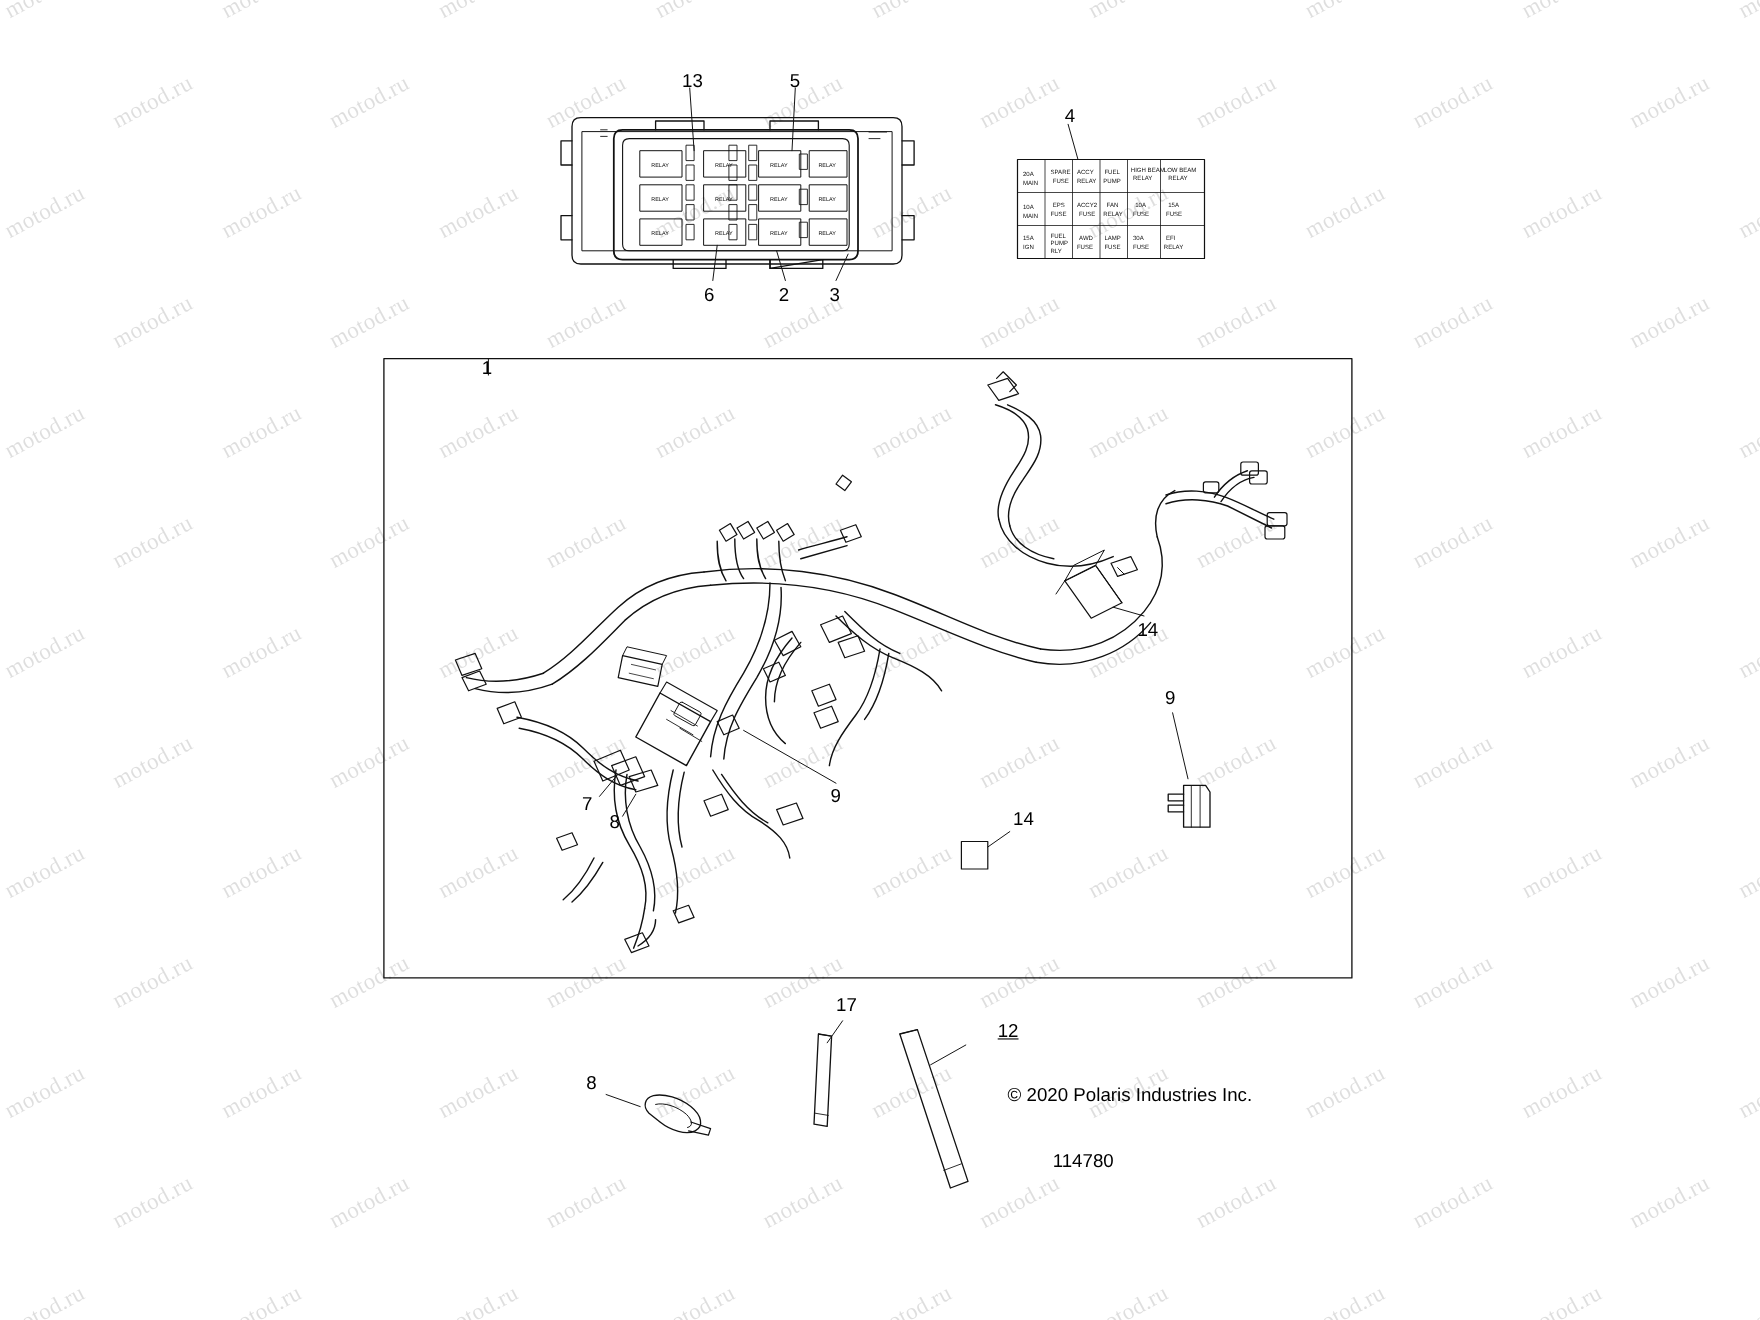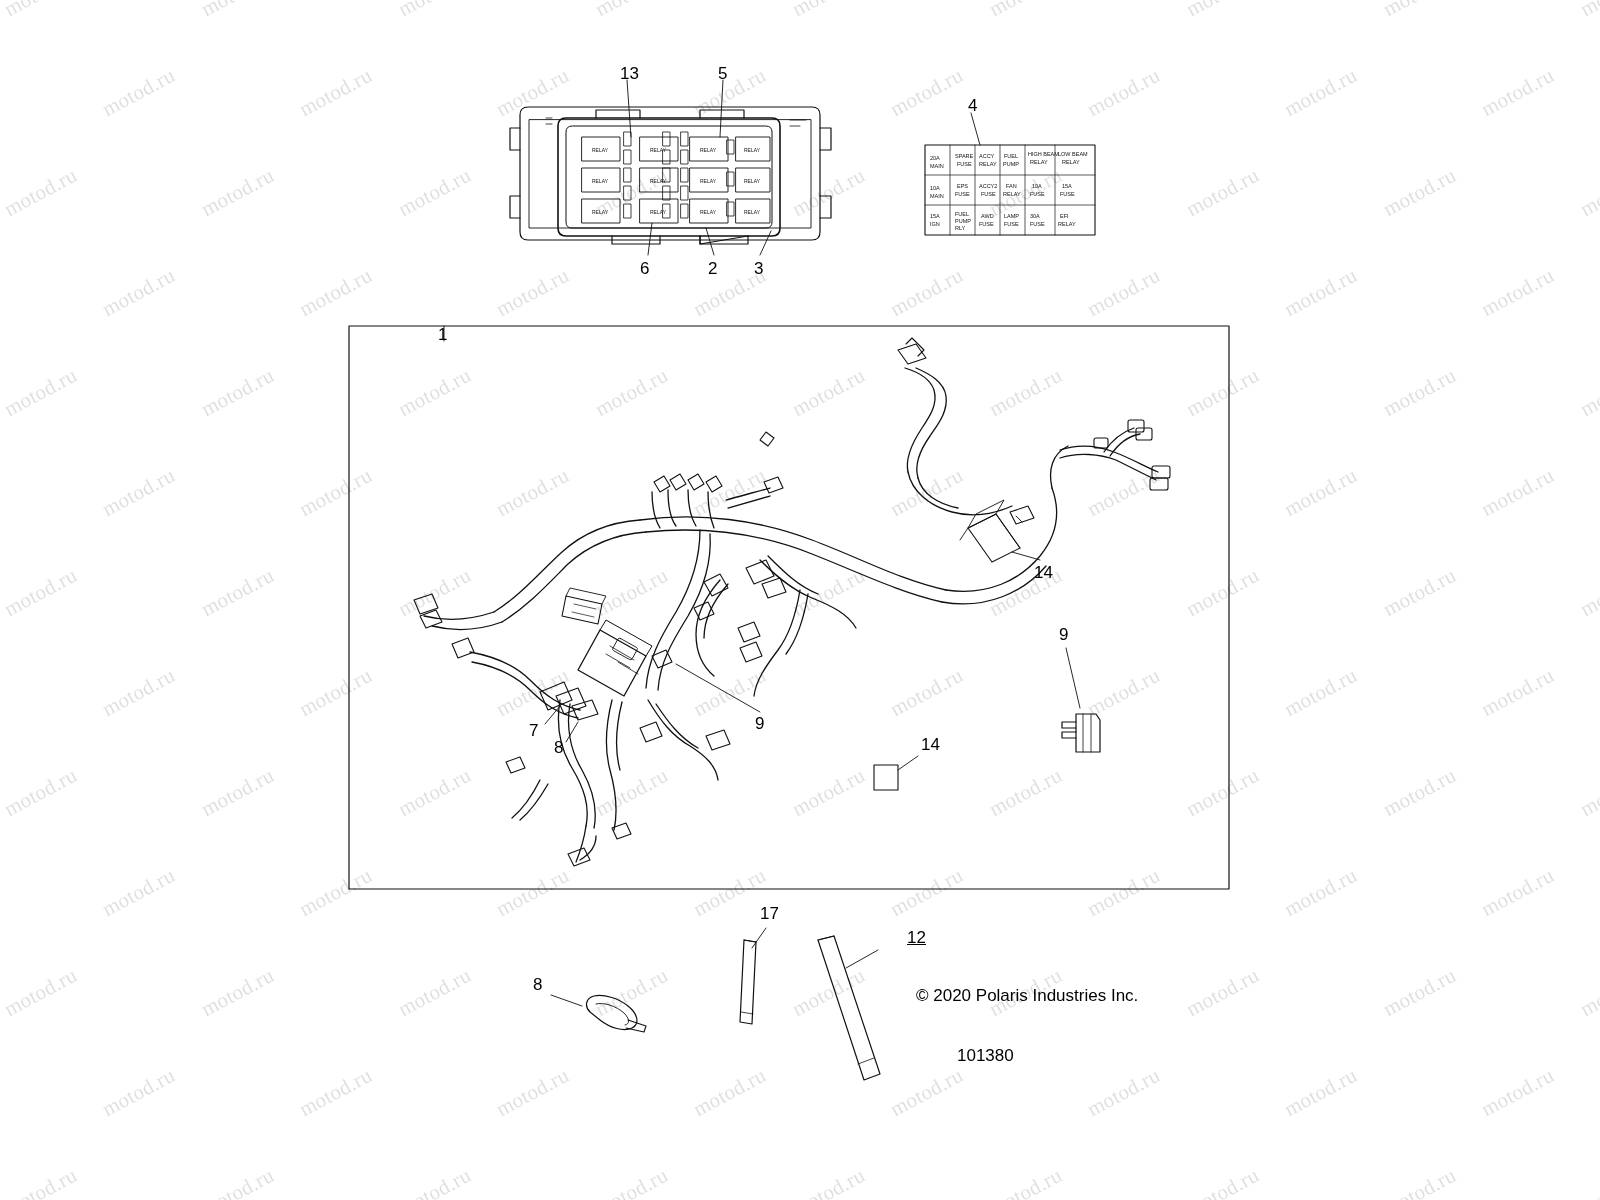--- a/index.html
+++ b/index.html
@@ -399,21 +399,21 @@
 <div class="callout" style="left:1059px; top:626px;">9</div>
 <div class="callout" style="left:755px; top:715px;">9</div>
 <div class="callout" style="left:529px; top:722px;">7</div>
 <div class="callout" style="left:554px; top:739px;">8</div>
 <div class="callout" style="left:921px; top:736px;">14</div>
 <div class="callout" style="left:760px; top:905px;">17</div>
 <div class="callout" style="left:907px; top:929px;text-decoration:underline;">12</div>
 <div class="callout" style="left:533px; top:976px;">8</div>
 
 <div class="copyright" style="left:916px; top:986px;">© 2020 Polaris Industries Inc.</div>
-<div class="figure-number" style="left:957px; top:1046px;">101380</div>
+<div class="figure-number" style="left:957px; top:1046px;">114780</div>
 
 <div id="watermark-layer">
     <span class="wm" style="left: 0px; top: 0px;">motod.ru</span>
     <span class="wm" style="left: 197px; top: 0px;">motod.ru</span>
     <span class="wm" style="left: 394px; top: 0px;">motod.ru</span>
     <span class="wm" style="left: 591px; top: 0px;">motod.ru</span>
     <span class="wm" style="left: 788px; top: 0px;">motod.ru</span>
     <span class="wm" style="left: 985px; top: 0px;">motod.ru</span>
     <span class="wm" style="left: 1182px; top: 0px;">motod.ru</span>
     <span class="wm" style="left: 1379px; top: 0px;">motod.ru</span>

